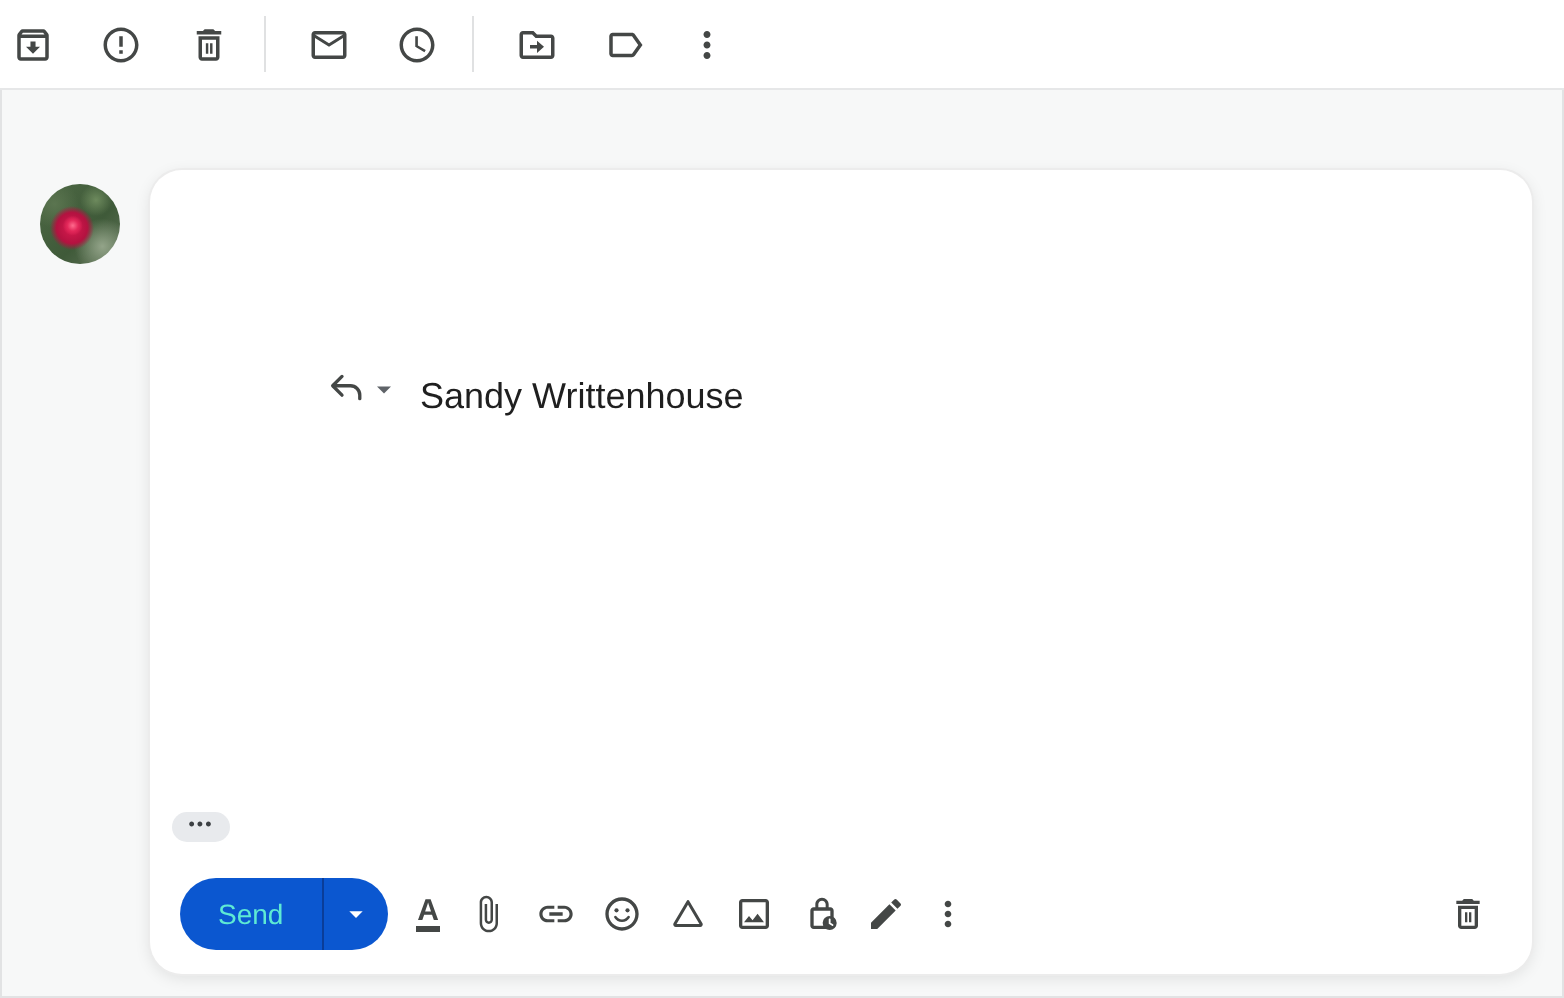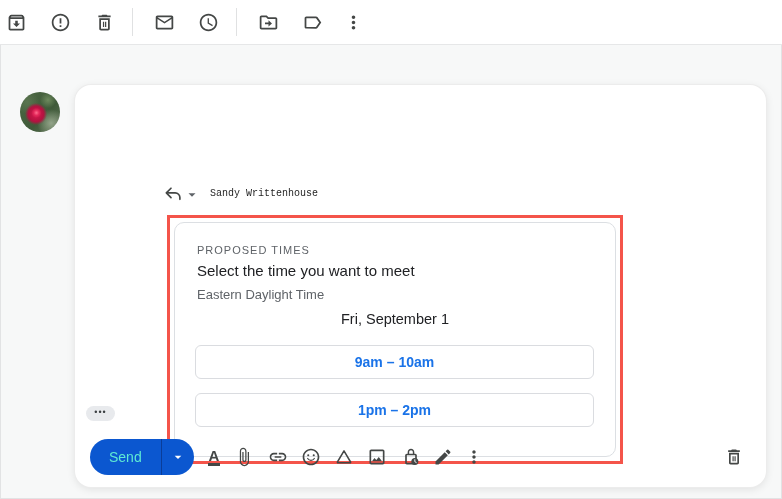--- a/index.html
+++ b/index.html
@@ -24,21 +24,21 @@
       radial-gradient(circle 5px at 41% 52%, #ff6b8d 0%, #e3285a 55%, rgba(0,0,0,0) 100%),
       radial-gradient(circle 11px at 40% 55%, #d81b4f 0%, #b31240 70%, rgba(0,0,0,0) 100%),
       radial-gradient(circle 8px at 70% 20%, #6d8a5d 0%, rgba(0,0,0,0) 100%),
       radial-gradient(circle 12px at 18% 25%, #5b7550 0%, rgba(0,0,0,0) 100%),
       radial-gradient(circle 14px at 78% 78%, #93a489 0%, rgba(0,0,0,0) 100%),
       linear-gradient(135deg,#4d6844 0%,#3f5a39 60%,#62755a 100%);
   }
   .reply-btn{position:absolute;left:87px;top:99px;width:22px;height:22px;border:none;background:none;padding:0;cursor:pointer;color:#444746;}
   .reply-btn svg{width:20px;height:20px;}
   .reply-caret{position:absolute;left:110px;top:103px;width:14px;height:14px;border:none;background:none;padding:0;cursor:pointer;color:#5f6368;}
-  .sender{position:absolute;left:135px;top:103px;font-size:10px;color:#1f1f1f;font-family:Liberation Mono, monospace;}
+  .sender{position:absolute;left:135px;top:103px;font-size:18px;color:#1f1f1f;}
 
   
   .red-box{position:absolute;left:92px;top:130px;width:456px;height:249px;border:3px solid #f4544a;box-sizing:border-box;}
   .pt-panel{position:absolute;left:4px;top:4px;right:4px;bottom:4px;border:1px solid #dcdfe3;border-radius:10px;background:#fff;}
   .pt-kicker{position:absolute;left:22px;top:21px;font-size:11px;letter-spacing:1px;color:#5f6368;}
   .pt-title{position:absolute;left:22px;top:39px;font-size:15px;color:#202124;}
   .pt-tz{position:absolute;left:22px;top:64px;font-size:13px;color:#5f6368;}
   .pt-date{position:absolute;left:0;right:0;top:88px;text-align:center;font-size:14.5px;color:#202124;}
   .slot-btn{position:absolute;left:20px;right:21px;height:34px;border:1px solid #dadce0;border-radius:6px;background:#fff;
     color:#1a73e8;font-size:14px;font-weight:bold;font-family:"Liberation Sans",sans-serif;cursor:pointer;}
@@ -121,30 +121,20 @@
       <path d="M3.4 8h7.6a4.2 4.2 0 0 1 4.2 4.2v1.6" fill="none" stroke="currentColor" stroke-width="1.5" stroke-linecap="round"></path>
     </svg>
   </button>
   <button class="reply-caret" style="position:absolute">
     <svg viewBox="0 0 14 14">
         <path d="M3.5 5.2 7 8.7l3.5-3.5z" fill="#5f6368"></path>
       </svg>
   </button>
   <div class="sender">Sandy Writtenhouse</div>
 
-  <div class="red-box">
-    <div class="pt-panel">
-      <div class="pt-kicker">PROPOSED TIMES</div>
-      <div class="pt-title">Select the time you want to meet</div>
-      <div class="pt-tz">Eastern Daylight Time</div>
-      <div class="pt-date">Fri, September 1</div>
-      <button class="slot-btn slot-1">9am – 10am</button>
-      <button class="slot-btn slot-2">1pm – 2pm</button>
-    </div>
-  </div>
 
   <button class="trimmed">
     <span>•••</span>
   </button>
 
   <div class="send-group">
     <button class="send-main">Send</button>
     <button class="send-arrow">
       <svg viewBox="0 0 24 24" width="16" height="16">
           <path d="M7 10l5 5 5-5z" fill="#fff"></path>

